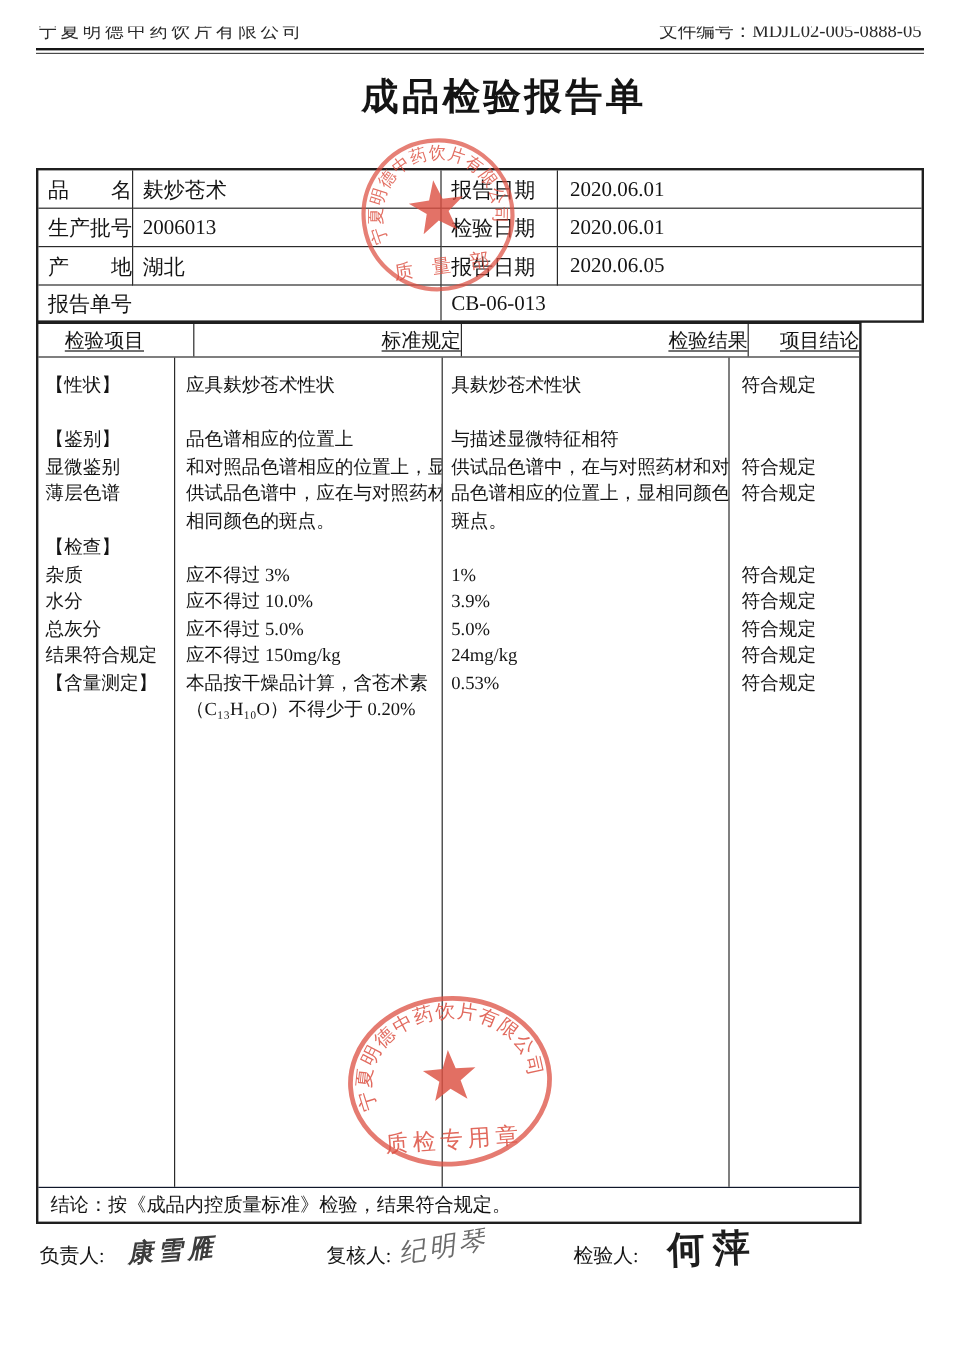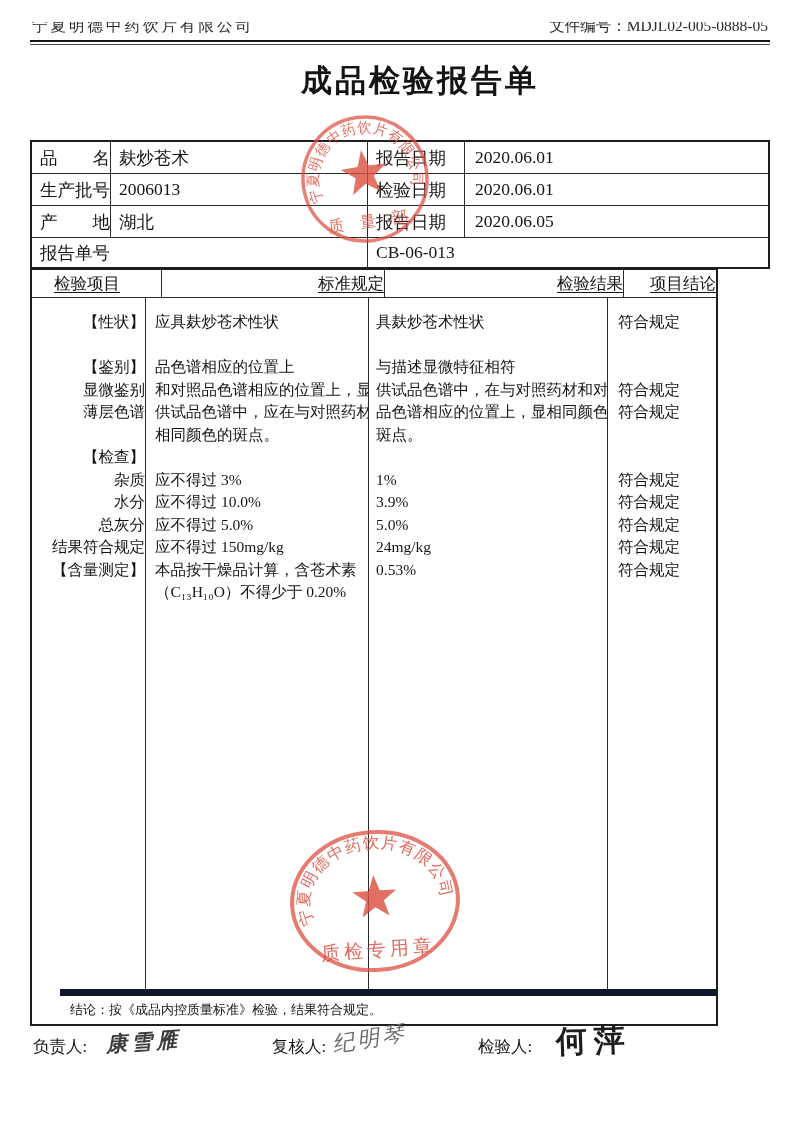--- a/index.html
+++ b/index.html
@@ -41,26 +41,26 @@
     border-bottom:1px solid #2b2b2b;padding-left:16px;}
   .hcell{display:flex;align-items:center;justify-content:flex-end;font-size:16.5px;
     border-right:1px solid #2b2b2b;box-sizing:border-box;}
   .hcell.first{justify-content:flex-start;padding-left:6px;}
   .hcell:last-child{border-right:none;}
   .hcell span{text-decoration:underline;text-underline-offset:3px;}
   .mt-body{display:grid;grid-template-columns:114px 223px 239px 1fr;height:691px;}
   .bcol{border-right:1px solid #2b2b2b;box-sizing:border-box;padding-top:13px;overflow:hidden;}
   .bcol:last-child{border-right:none;}
   .tline{height:22.5px;line-height:22.5px;white-space:nowrap;font-size:15.5px;}
-  .bcol[data-col="item"]{padding-left:6px;text-align:right;}
+  .bcol[data-col="item"]{padding-left:6px;}
   .bcol[data-col="standard"]{padding-left:9px;}
   .bcol[data-col="result"]{padding-left:7px;}
   .bcol[data-col="conclusion"]{padding-left:10px;}
-  .mt-conclusion{border-top:7px solid #0f172a;height:28px;display:flex;align-items:center;
-    padding-left:10px;font-size:13px;margin-left:28px;}
+  .mt-conclusion{border-top:1px solid #0f172a;height:28px;display:flex;align-items:center;
+    padding-left:10px;font-size:16px;}
 
   
   .sig-label{position:absolute;font-size:16.5px;}
   .sig-name{position:absolute;white-space:nowrap;}
   #sig1-label{left:33px;top:1036px;}
   #sig1-name{left:106px;top:1028px;font-size:21px;font-style:italic;font-weight:600;
     color:#3c3c3c;letter-spacing:4px;transform:rotate(-4deg);}
   #sig2-label{left:272px;top:1036px;}
   #sig2-name{left:332px;top:1024px;font-size:22px;font-style:italic;color:#6a6a6a;
     letter-spacing:3px;transform:rotate(-9deg);}

